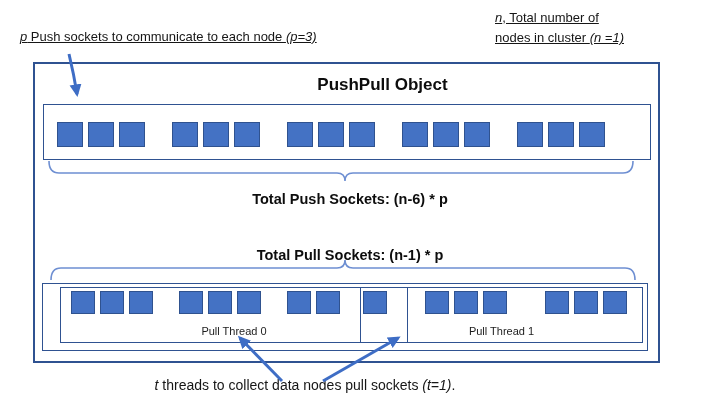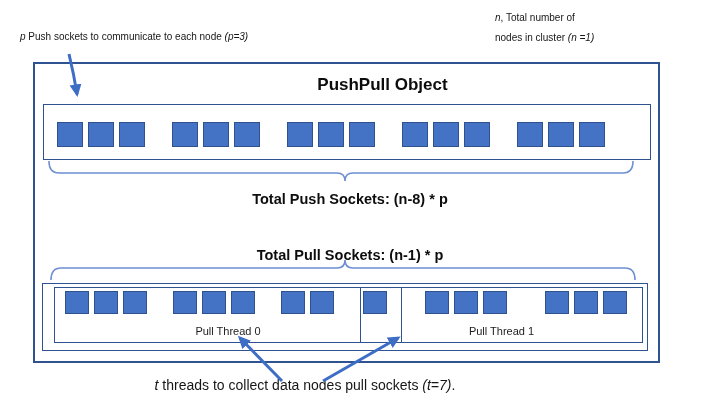--- a/index.html
+++ b/index.html
@@ -1,21 +1,21 @@
 <!DOCTYPE html>
 <html><head>
 <meta charset="utf-8">
 <style>
   html,body{margin:0;padding:0;background:#fff;}
   #stage{
     position:relative;width:720px;height:405px;background:#fff;overflow:hidden;
     font-family:"Liberation Sans",sans-serif;color:#111;
   }
   .abs{position:absolute;}
-  .ann{font-size:10px;line-height:20px;color:#161616;white-space:nowrap;}
+  .ann{font-size:13px;line-height:20px;color:#161616;white-space:nowrap;text-decoration:underline;}
   .ann .it{font-style:italic;}
   .outer-box{
     left:33px;top:62px;width:627px;height:301px;
     border:2px solid var(--box-border);box-sizing:border-box;
   }
   .obj-title{left:33px;top:75px;width:627px;text-align:center;
     font-size:17px;font-weight:bold;color:#0d0d0d;padding-left:36px;}
   .push-box{
     left:43px;top:104px;width:608px;height:56px;
     border:1.5px solid var(--box-border);box-sizing:border-box;
@@ -31,21 +31,21 @@
     font-size:14.5px;font-weight:bold;color:#0d0d0d;white-space:nowrap;}
   .push-label{top:191px;}
   .pull-label{top:239px;margin-top:8px;}
   .pull-outer-box{
     left:42px;top:283px;width:606px;height:68px;
     border:1.5px solid var(--box-border);box-sizing:border-box;
   }
   .thread-box{
     top:287px;height:56px;border:1.5px solid var(--box-border);box-sizing:border-box;
   }
-  .thread0{left:54px;width:348px;}
+  .thread0{left:60px;width:348px;}
   .thread1{left:360px;width:283px;}
   .thread-row{top:3px;}
   .t0-row{left:10px;gap:26px;}
   .t1-row{left:2px;gap:38px;}
   .thread-box .socket{width:24px;height:23px;}
   .thread-label{position:absolute;left:0;bottom:5px;width:100%;text-align:center;
     font-size:11px;color:#1c1c1c;}
   .bottom-ann{left:105px;top:377px;width:400px;text-align:center;
     font-size:14px;color:#161616;white-space:nowrap;}
   .bottom-ann .it{font-style:italic;}
@@ -91,21 +91,21 @@
         <div class="socket"></div>
         <div class="socket"></div>
       </div>
       <div class="sock-group">
         <div class="socket"></div>
         <div class="socket"></div>
         <div class="socket"></div>
       </div>
     </div>
 
-  <div class="abs brace-label push-label">Total Push Sockets: (n-8) * p</div>
+  <div class="abs brace-label push-label">Total Push Sockets: (n-6) * p</div>
   <div class="abs brace-label pull-label">Total Pull Sockets: (n-1) * p</div>
 
   <div class="abs pull-outer-box"></div>
 
   <div class="abs thread-box thread0">
     <div class="sock-row thread-row t0-row">
         <div class="sock-group">
           <div class="socket"></div>
           <div class="socket"></div>
           <div class="socket"></div>
@@ -135,21 +135,21 @@
         </div>
         <div class="sock-group">
           <div class="socket"></div>
           <div class="socket"></div>
           <div class="socket"></div>
         </div>
       </div>
     <div class="thread-label">Pull Thread 1</div>
   </div>
 
-  <div class="abs bottom-ann"><span class="it">t</span><span> threads to collect data nodes pull sockets </span><span class="it">(t=7)</span><span>.</span></div>
+  <div class="abs bottom-ann"><span class="it">t</span><span> threads to collect data nodes pull sockets </span><span class="it">(t=1)</span><span>.</span></div>
 
   <svg class="overlay" width="720" height="405" viewBox="0 0 720 405">
     <defs>
       <marker id="ah" markerWidth="5" markerHeight="5" refX="3.2" refY="2" orient="auto">
         <path class="arrow-fill" d="M0,0 L4.2,2 L0,4 Z"></path>
       </marker>
     </defs>
     <path class="brace" d="M49,161 Q49,173 59,173 L337,173 Q345,173 345,181 Q345,173 353,173 L623,173 Q633,173 633,161"></path>
     <path class="brace" d="M51,280 Q51,268 61,268 L337,268 Q345,268 345,260 Q345,268 353,268 L625,268 Q635,268 635,280"></path>
     <path class="arrow" marker-end="url(#ah)" d="M69,54 Q74,75 77,94"></path>

